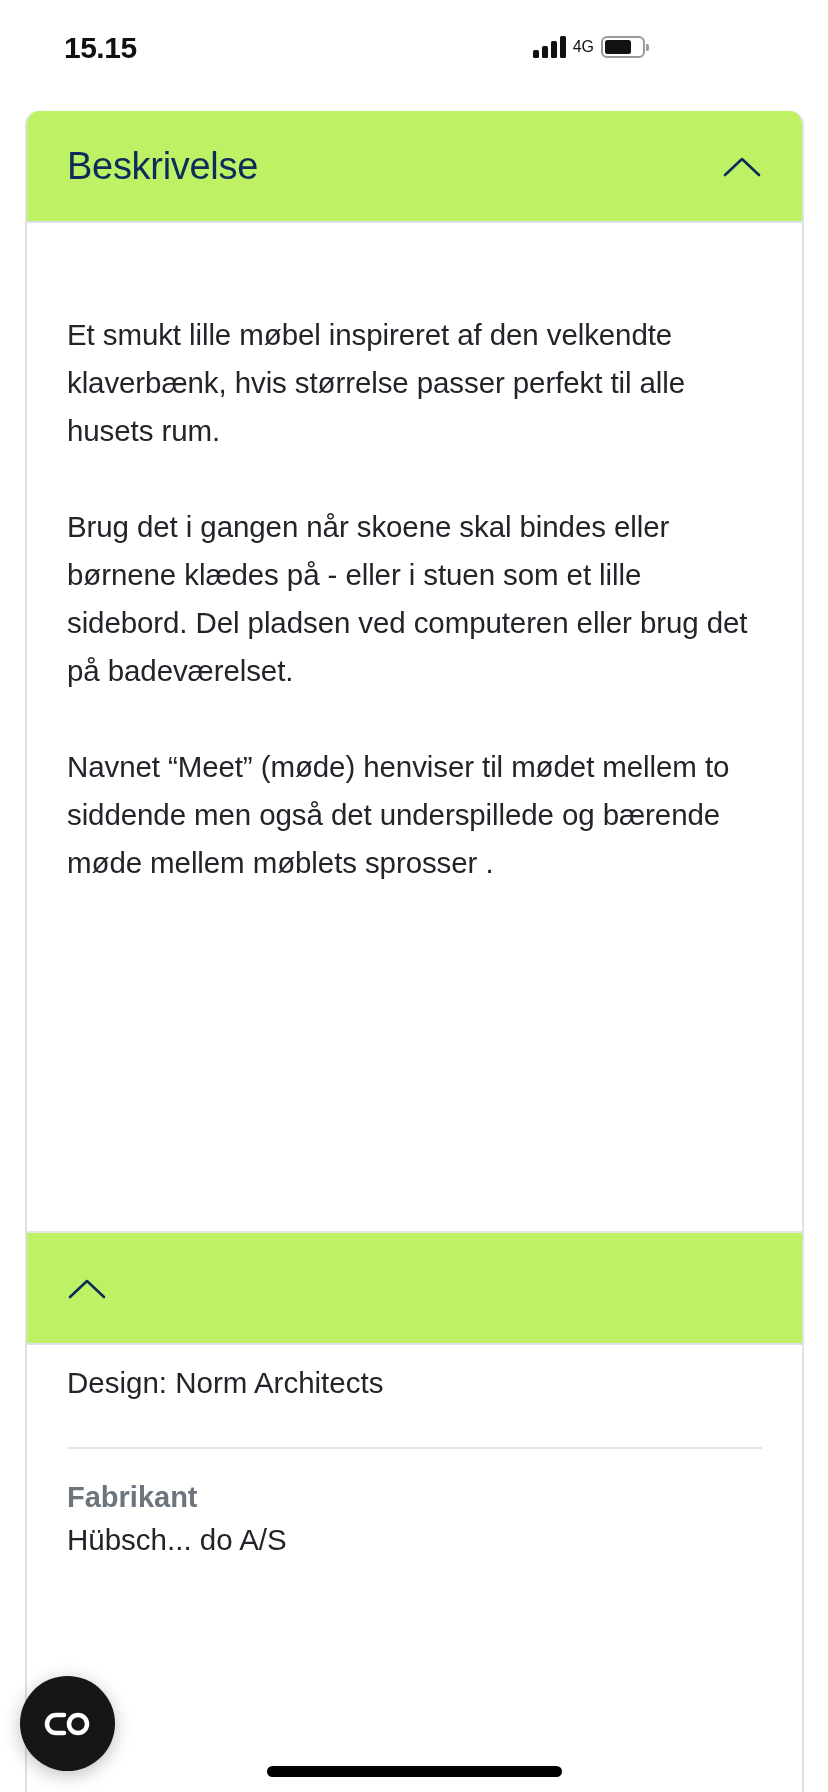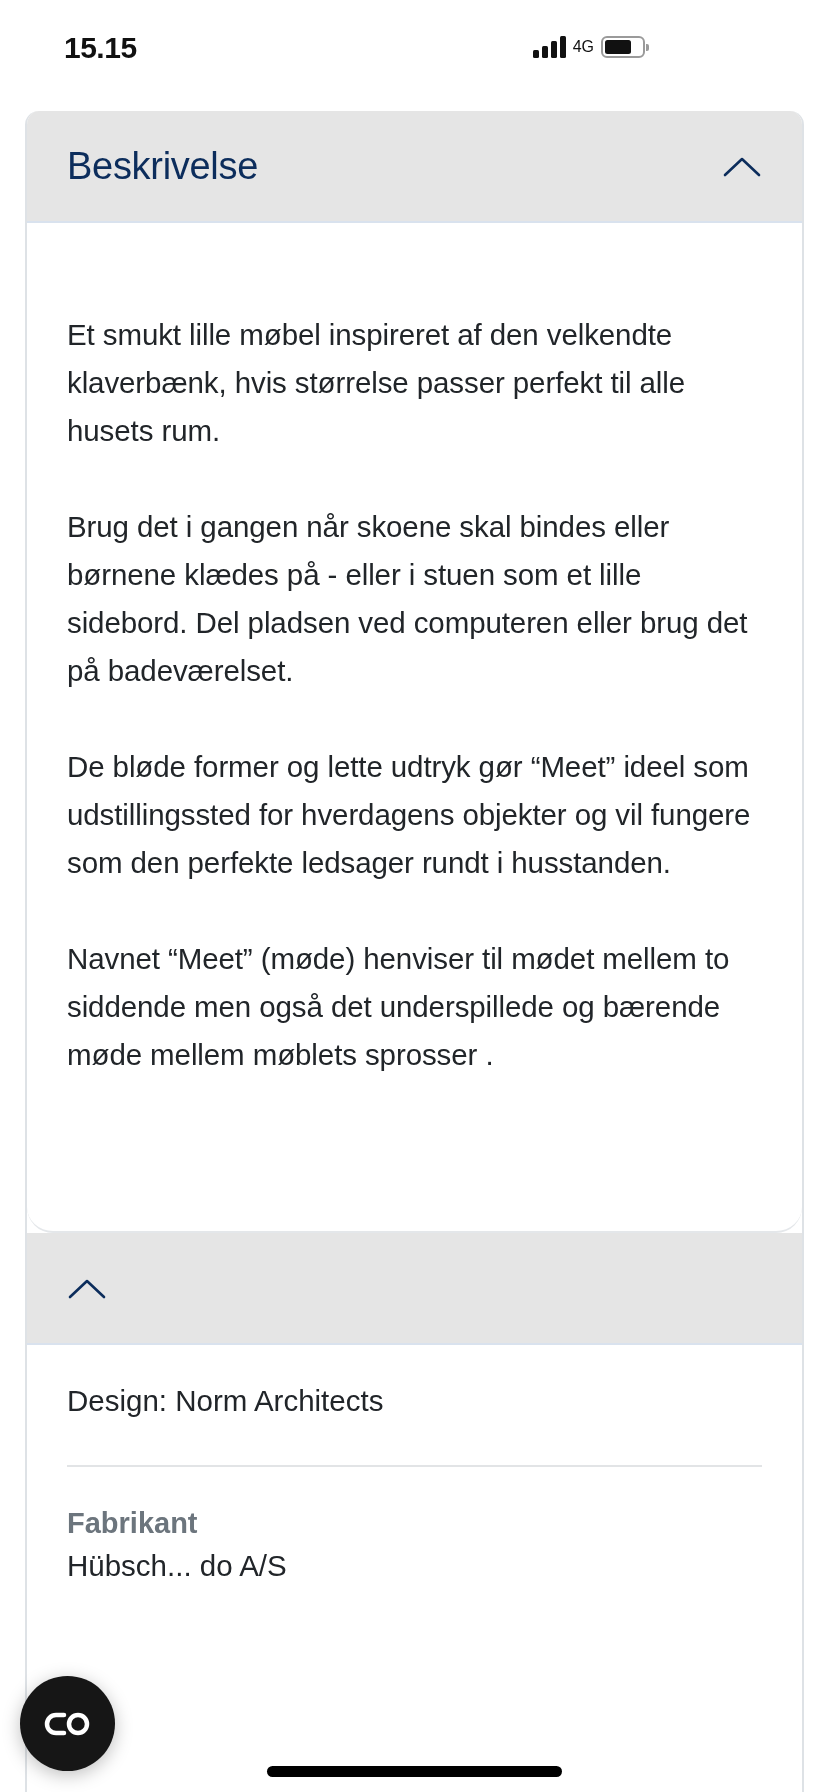--- a/index.html
+++ b/index.html
@@ -34,40 +34,40 @@
       background: #9a9a9a; border-radius: 0 2px 2px 0;
     }
 
     .accordion {
       position: absolute; left: 25px; top: 111px; width: 779px;
       border-left: 2px solid #dee2e6; border-right: 2px solid #dee2e6;
       border-radius: 14px 14px 0 0; overflow: hidden;
       height: 1700px;
     }
     .acc-header {
-      height: 112px; background: #e5e5e5;
+      height: 112px; background: #bef264;
       display: flex; align-items: center; justify-content: space-between;
       padding: 0 40px 0 40px;
       border-bottom: 2px solid #d9e2ee;
       cursor: pointer;
     }
     .acc-title {
       font-size: 38px; color: #0c2d5c; font-weight: 400; letter-spacing: -0.3px;
     }
     .chevron { width: 40px; height: 24px; display: block; }
-    .acc-body-desc { padding: 88px 40px 0 40px; height: 1010px; border-bottom: 2px solid #e4e7ea; border-radius: 26px; }
+    .acc-body-desc { padding: 88px 40px 0 40px; height: 1010px; border-bottom: 2px solid #e4e7ea; }
     .para {
       font-size: 29.5px; line-height: 48px; color: #212529; margin-bottom: 48px;
       letter-spacing: -0.1px;
     }
-    .acc-body-spec { padding: 32px 40px 0 40px; }
+    .acc-body-spec { padding: 14px 40px 0 40px; }
     .spec-line { font-size: 29.5px; line-height: 48px; color: #212529; }
     .divider { height: 2px; background: #e2e4e6; margin: 40px 0 0 0; }
     .fab-label {
-      margin-top: 40px; font-size: 29px; font-weight: 700; color: #6c757d;
+      margin-top: 32px; font-size: 29px; font-weight: 700; color: #6c757d;
     }
     .fab-value { font-size: 29.5px; line-height: 48px; color: #212529; margin-top: 2px; }
 
     .fab-button {
       position: absolute; left: 20px; top: 1676px; width: 95px; height: 95px;
       border-radius: 50%; background: #161616;
       box-shadow: 0 4px 18px rgba(0,0,0,0.25);
       display: flex; align-items: center; justify-content: center; cursor: pointer;
     }
     .home-indicator {
@@ -98,21 +98,20 @@
 <div class="accordion">
   <div class="acc-header">
     <span class="acc-title">Beskrivelse</span>
     <svg class="chevron" viewBox="0 0 40 24">
       <polyline points="3,21 20,5 37,21" fill="none" stroke="#0c2d5c" stroke-width="2.6" stroke-linecap="round" stroke-linejoin="round"></polyline>
     </svg>
   </div>
   <div class="acc-body-desc">
     <p class="para">Et smukt lille møbel inspireret af den velkendte klaverbænk, hvis størrelse passer perfekt til alle husets rum.</p>
     <p class="para">Brug det i gangen når skoene skal bindes eller børnene klædes på - eller i stuen som et lille sidebord. Del pladsen ved computeren eller brug det på badeværelset.</p>
-    <p class="para">De bløde former og lette udtryk gør “Meet” ideel som udstillingssted for hverdagens objekter og vil fungere som den perfekte ledsager rundt i husstanden.</p>
     <p class="para">Navnet “Meet” (møde) henviser til mødet mellem to siddende men også det underspillede og bærende møde mellem møblets sprosser .</p>
   </div>
 
   <div class="acc-header">
     <svg class="chevron" viewBox="0 0 40 24">
       <polyline points="3,21 20,5 37,21" fill="none" stroke="#0c2d5c" stroke-width="2.6" stroke-linecap="round" stroke-linejoin="round"></polyline>
     </svg>
   </div>
   <div class="acc-body-spec">
     <div class="spec-line">Design: Norm Architects</div>

